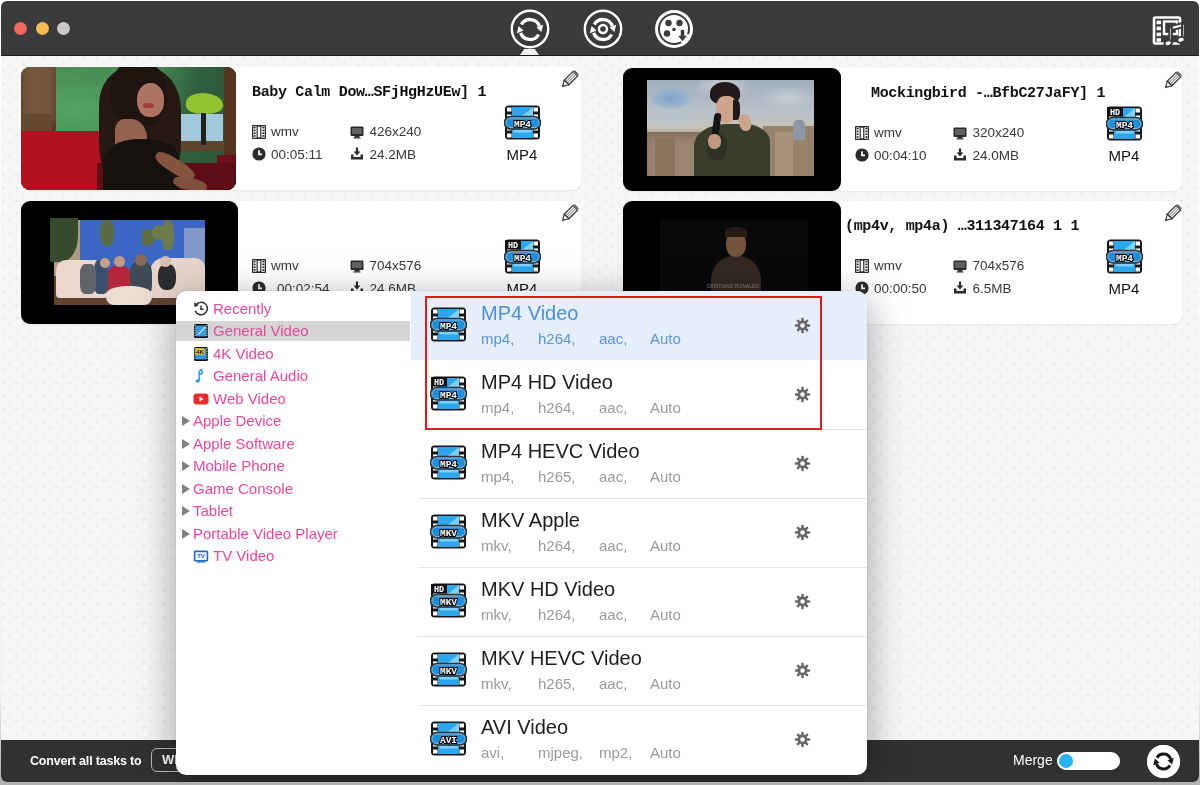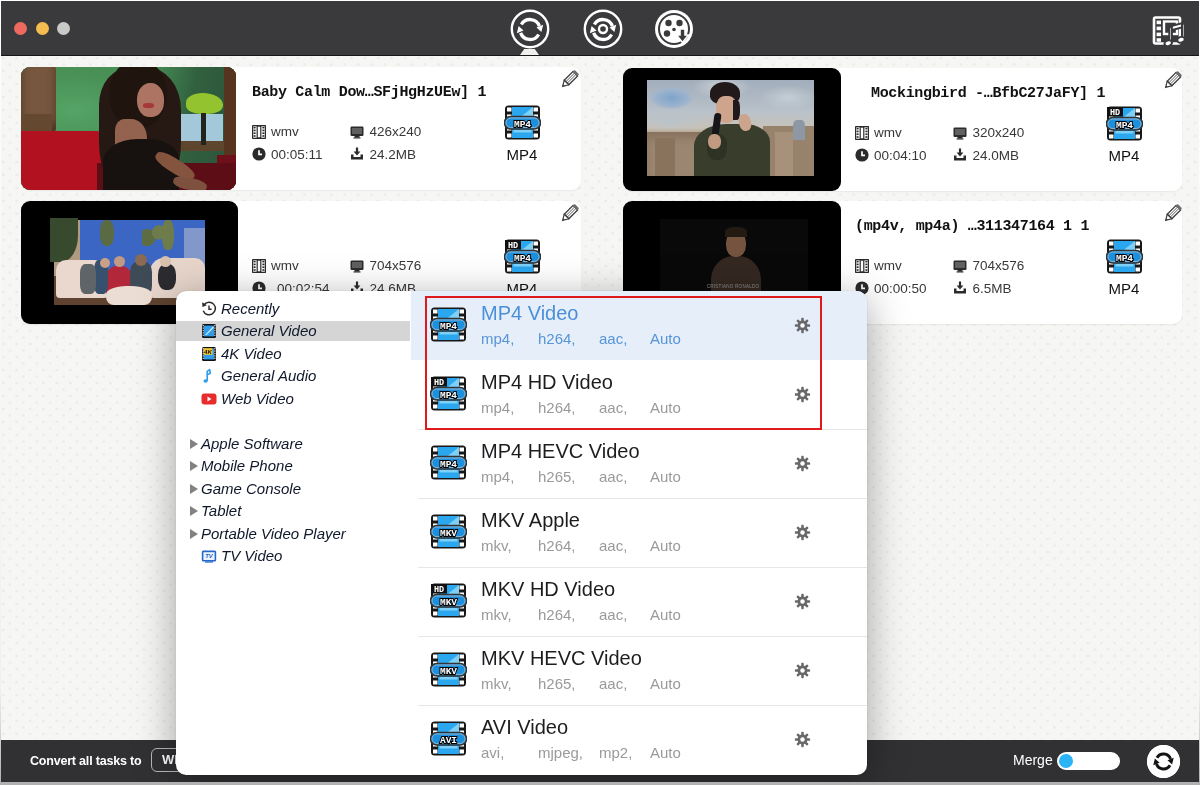--- a/index.html
+++ b/index.html
@@ -1,18 +1,18 @@
 <!DOCTYPE html>
 <html><head><meta charset="utf-8">
 <style>
 html,body{margin:0;padding:0;}
 body{width:1200px;height:785px;position:relative;overflow:hidden;
   background:linear-gradient(#ffffff 0,#f0f0f0 690px,#bdbdbd 765px,#b0b0b0 785px);
   font-family:"Liberation Sans",sans-serif;}
-.win{position:absolute;left:1px;top:1px;width:1198px;height:781px;border-radius:0;
+.win{position:absolute;left:1px;top:1px;width:1198px;height:781px;border-radius:6px;
   overflow:hidden;background:#f6f6f4;}
 
 .toolbar{position:absolute;left:0;top:0;width:100%;height:54px;background:#3a393b;
   border-bottom:1px solid #161616;}
 .tl{position:absolute;top:21px;width:13px;height:13px;border-radius:50%;}
 .tl.r{left:13px;background:#ee6a5f;}
 .tl.y{left:35px;background:#f5bd4f;}
 .tl.g{left:56px;background:#c9c9c7;}
 .tab{position:absolute;left:519px;top:48px;width:19px;height:6px;background:#f0f0ef;
   clip-path:polygon(22% 0,78% 0,100% 100%,0 100%);}
@@ -35,21 +35,21 @@
 .botbar .lbl{position:absolute;left:29px;top:13.5px;font-size:12.5px;font-weight:bold;color:#fff;letter-spacing:-0.2px;}
 .pill{position:absolute;left:150px;top:8px;height:22px;min-width:60px;border:1.5px solid #b9b9b9;
   border-radius:6px;color:#fff;font-size:13px;font-weight:bold;line-height:22px;padding:0 10px;}
 .merge{position:absolute;left:1012px;top:12px;font-size:14px;color:#fff;}
 .toggle{position:absolute;left:1056px;top:12px;width:63px;height:18px;background:#fff;border-radius:9px;}
 .knob{position:absolute;left:2px;top:2px;width:14px;height:14px;border-radius:50%;background:#2ab3f5;}
 .convbtn{position:absolute;left:1146px;top:5px;width:33px;height:33px;border-radius:50%;background:#fff;}
 
 .menu{position:absolute;left:175px;top:290px;width:691px;height:484px;background:#fff;
   border-radius:10px;box-shadow:0 8px 40px rgba(0,0,0,.35),0 0 1px rgba(0,0,0,.3);z-index:10;}
-.lrow{position:absolute;left:8px;width:234px;height:22px;font-size:15px;color:#0f172a;white-space:nowrap;font-style:italic;}
+.lrow{position:absolute;left:0;width:234px;height:22px;font-size:15px;color:#ec4899;white-space:nowrap;}
 .lrow .ic{position:absolute;left:17px;top:3px;width:16px;height:16px;}
 .lrow .tx{position:absolute;left:37px;top:2px;}
 .lrow .tri{position:absolute;left:6px;top:6px;width:0;height:0;
   border-left:8.5px solid #828282;border-top:5px solid rgba(0,0,0,0);border-bottom:5px solid rgba(0,0,0,0);}
 .lrow .tx2{position:absolute;left:17px;top:2px;}
 .lhl{position:absolute;left:0;top:30px;width:234px;height:20px;background:#d5d5d5;}
 .rrow{position:absolute;left:235px;width:456px;height:69px;}
 .rrow .ricon{position:absolute;left:19px;top:16px;}
 .rrow .rtitle{position:absolute;left:70px;top:11px;font-size:20px;color:#1d1d1f;white-space:nowrap;}
 .rrow .sub{position:absolute;top:39px;font-size:15px;color:#9a9a9a;}
@@ -349,21 +349,21 @@
   <div class="card" style="left:622px;top:200px;width:559px;height:123px;">
     <div class="thumb" style="width:218px;">
       <div style="position:absolute;left:37px;top:18px;width:148px;height:90px;background:#090909;">
         <div style="position:absolute;left:51px;top:37px;width:50px;height:53px;background:#342821;border-radius:45% 45% 0 0;"></div>
         <div style="position:absolute;left:66px;top:12px;width:20px;height:26px;background:#75543f;border-radius:45%;"></div>
         <div style="position:absolute;left:65px;top:8px;width:22px;height:10px;background:#241a12;border-radius:45% 45% 0 0;"></div>
         <div style="position:absolute;left:35px;top:66px;width:80px;height:4px;color:#8a8a8a;font-size:5px;"></div>
         <div style="position:absolute;left:31px;top:64.5px;width:84px;text-align:center;color:#8e8e8e;font-size:4.6px;font-family:'Liberation Sans';letter-spacing:.2px;">CRISTIANO RONALDO</div>
       </div>
     </div>
-    <div class="title" style="left:232px;top:16.5px;">(mp4v, mp4a) …311347164 1 1</div>
+    <div class="title" style="left:222px;top:16.5px;">(mp4v, mp4a) …311347164 1 1</div>
     <svg class="micon" style="left:232px;top:58px;width:14px;height:14px;">
         <use href="#filmsm"></use>
       </svg>
     <div class="meta" style="left:251px;top:57px;">wmv</div>
     <svg class="micon" style="left:329.5px;top:58px;width:14px;height:14px;">
         <use href="#monitor"></use>
       </svg>
     <div class="meta" style="left:349.5px;top:57px;">704x576</div>
     <svg class="micon" style="left:232px;top:80px;width:14px;height:14px;">
         <use href="#clock"></use>
@@ -441,20 +441,24 @@
         </svg>
       <span class="tx">Web Video</span>
       </div>
     <div class="lrow" style="top:74px;">
       <svg class="ic" viewBox="0 0 16 16">
           <path d="M6.2 13 L6.2 3.4 L8.6 1.6 L9.4 5 L7 6.6" fill="none" stroke="#2f9dea" stroke-width="1.6" stroke-linejoin="round"></path>
           <ellipse cx="4.6" cy="13" rx="2.1" ry="1.8" fill="#2f9dea"></ellipse>
         </svg>
       <span class="tx">General Audio</span>
       </div>
+    <div class="lrow" style="top:119px;">
+        <span class="tri"></span>
+        <span class="tx2">Apple Device</span>
+      </div>
     <div class="lrow" style="top:141.5px;">
         <span class="tri"></span>
         <span class="tx2">Apple Software</span>
       </div>
     <div class="lrow" style="top:164px;">
         <span class="tri"></span>
         <span class="tx2">Mobile Phone</span>
       </div>
     <div class="lrow" style="top:186.5px;">
         <span class="tri"></span>

